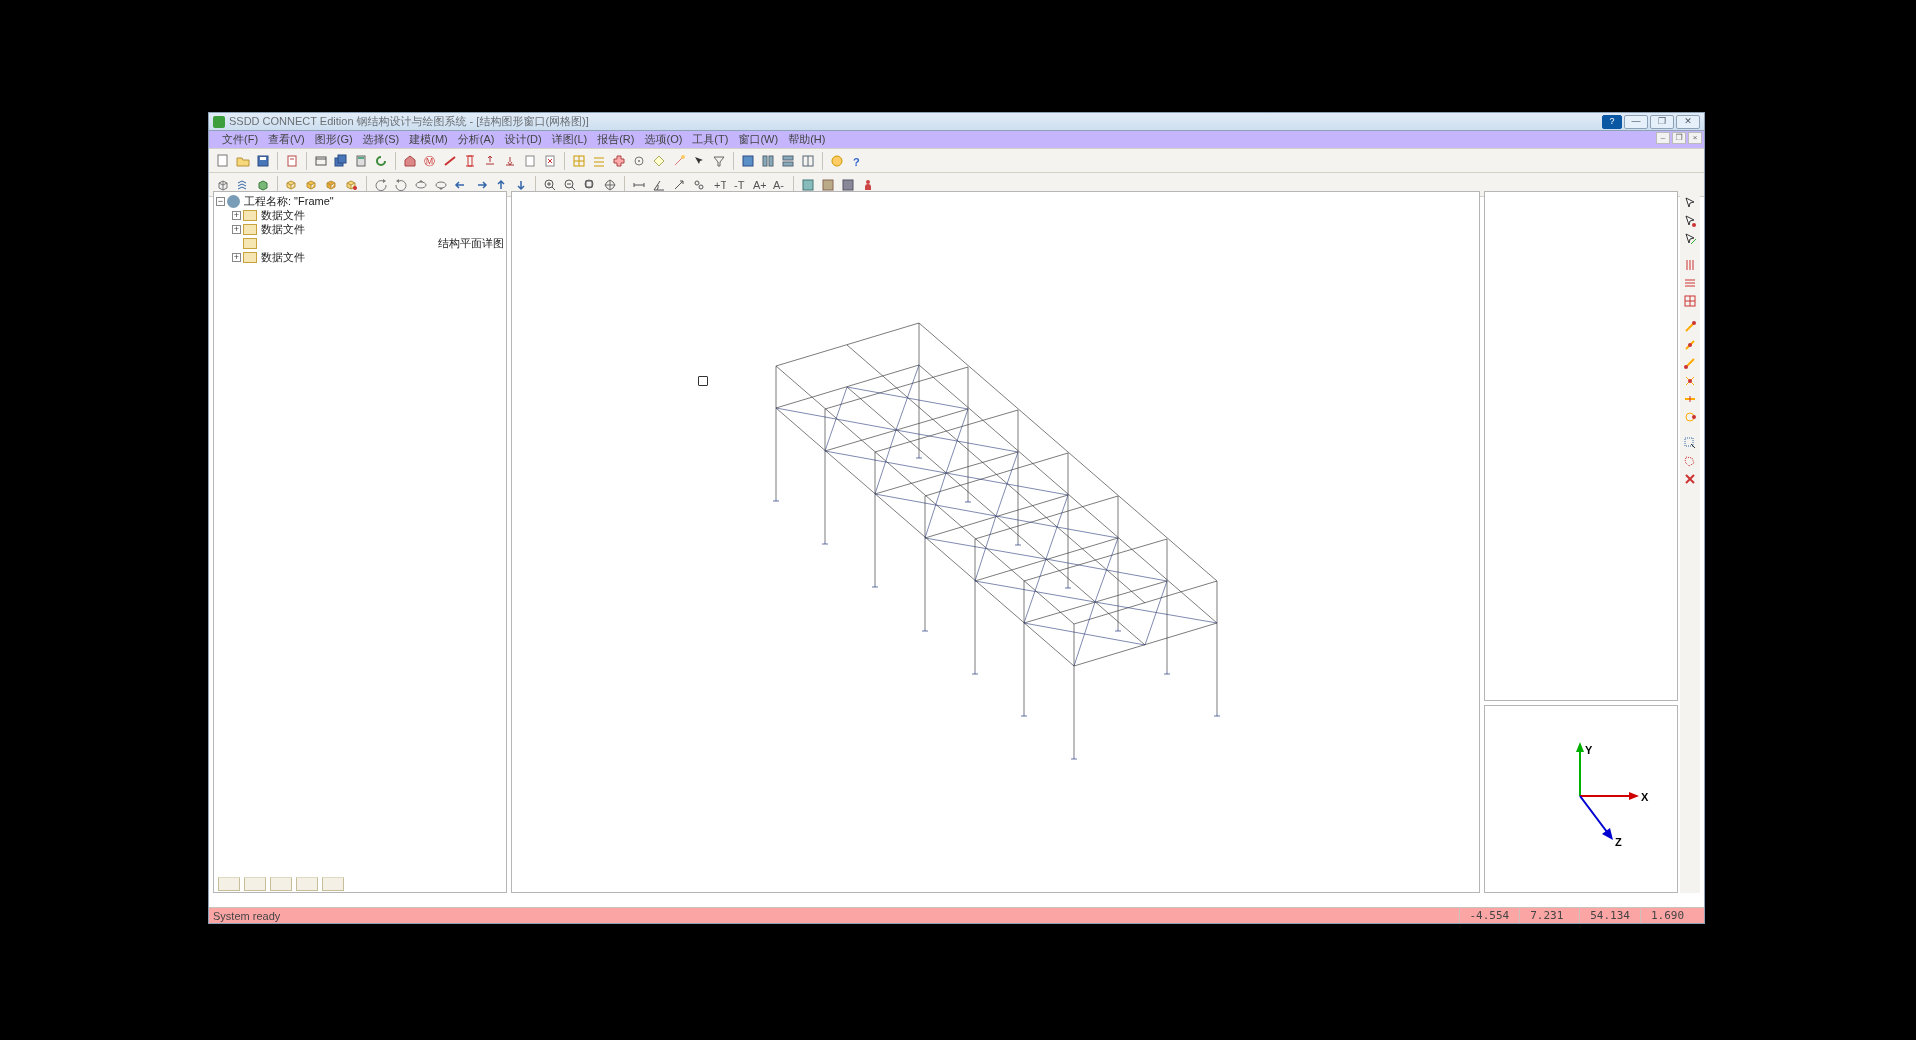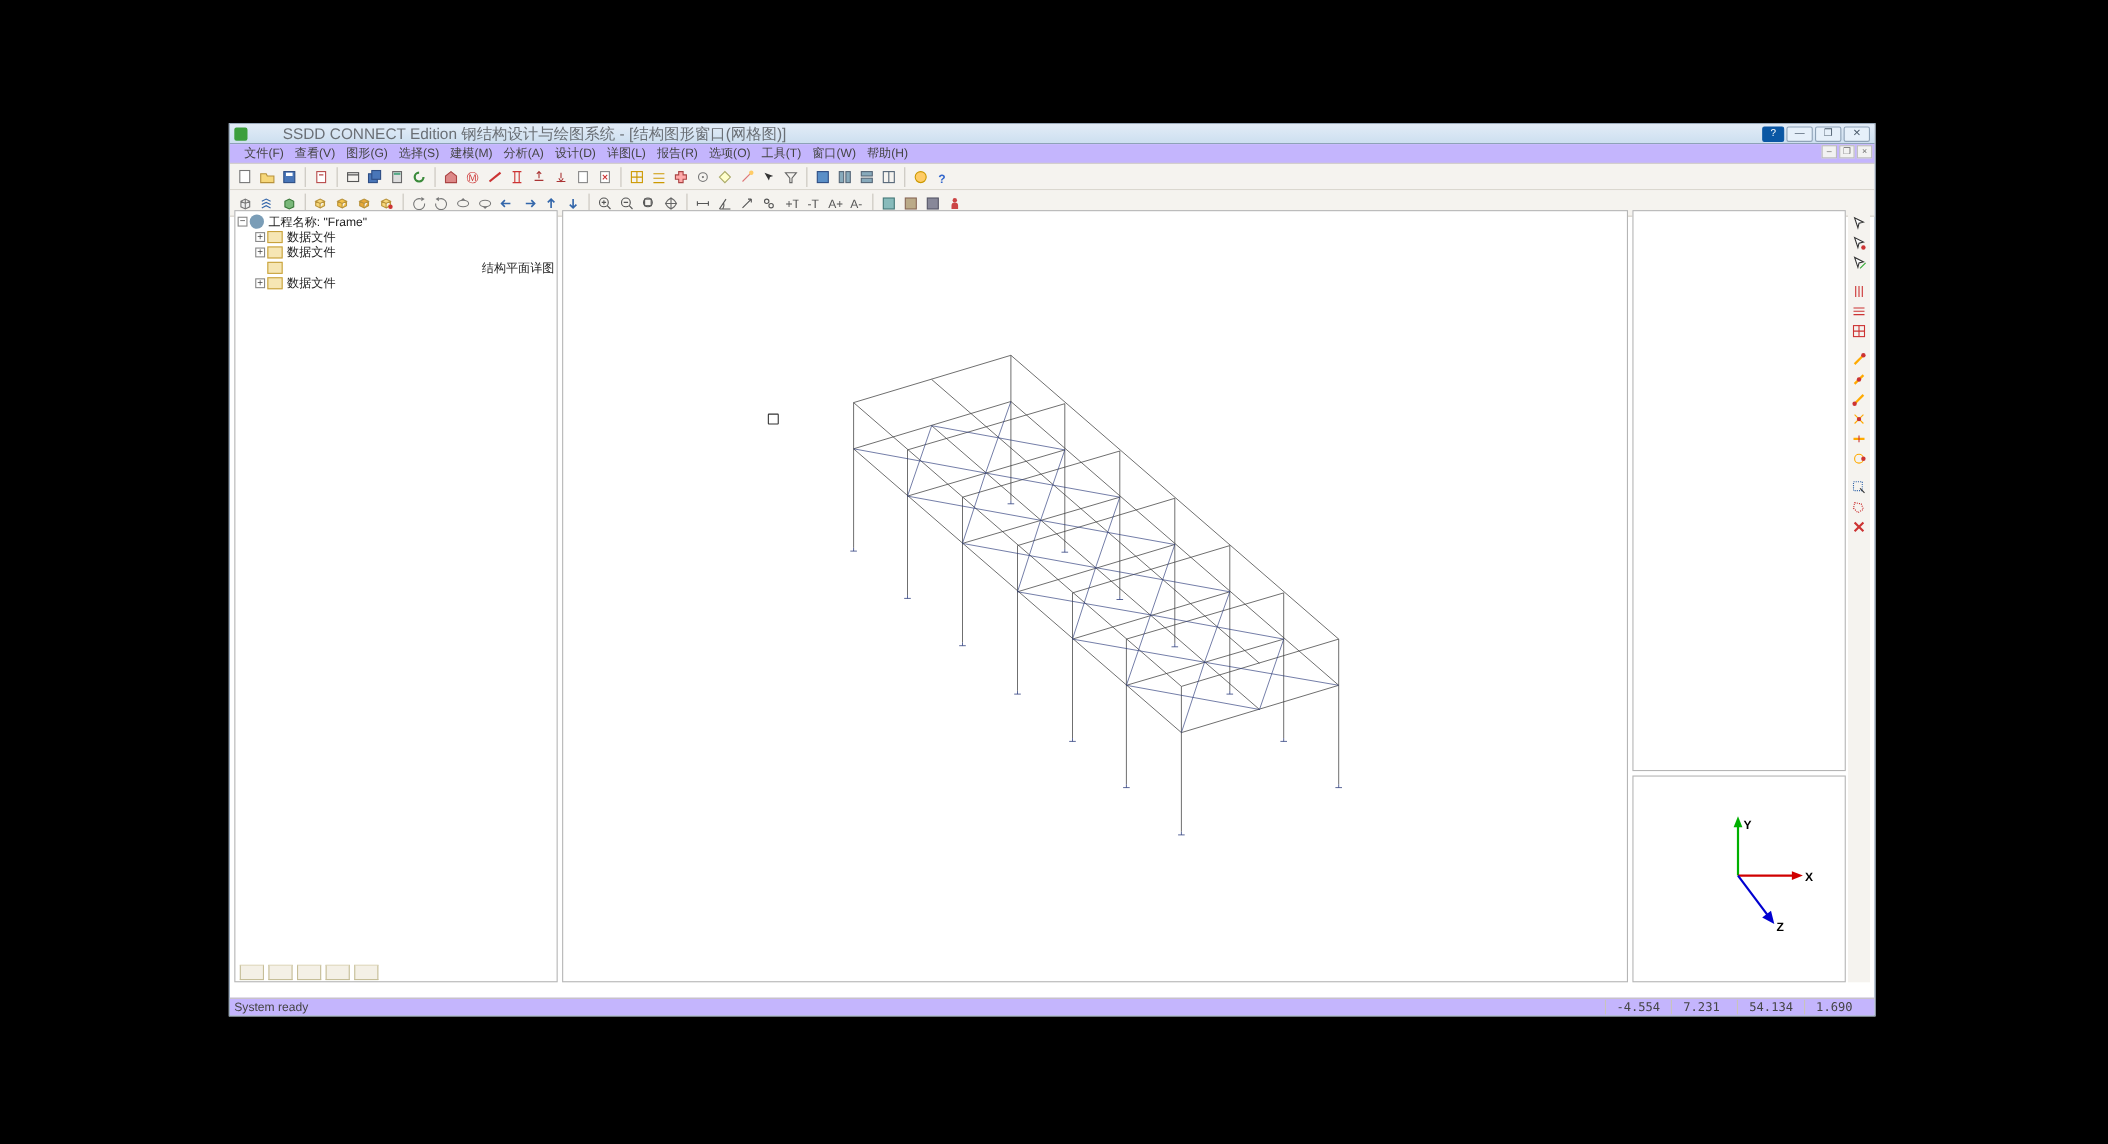--- a/index.html
+++ b/index.html
@@ -1,20 +1,20 @@
 <!DOCTYPE html>
 <html><head>
 <meta charset="utf-8">
 <style>
   * { box-sizing: border-box; margin: 0; padding: 0; font-family: "Microsoft YaHei", sans-serif; font-size: 11px; }
   body { width: 1916px; height: 1040px; background: #000; overflow: hidden; }
   .frame { position: absolute; left: 208px; top: 112px; width: 1497px; height: 812px; background: #fff; border: 1px solid #8ea2b7; }
   .titlebar { height: 18px; background: linear-gradient(#e2ecf7,#cddff0); display: flex; align-items: center; padding: 0 4px; border-bottom: 1px solid #8ea2b7; }
   .titlebar .icon { width: 12px; height: 12px; background: #3c9f3c; border-radius: 2px; margin-right: 4px; }
-  .titlebar .title { color: #6a6f75; font-size: 14px; flex: 1; margin-left: 28px; }
+  .titlebar .title { color: #6a6f75; font-size: 11px; flex: 1; }
   .titlebar .winbtns { display: flex; gap: 2px; }
   .winbtn { width: 24px; height: 14px; background: #e6f0fa; border: 1px solid #8ea2b7; border-radius: 2px; text-align: center; line-height: 11px; font-size: 9px; color: #4a5a6a; }
   .winbtn.help { width: 20px; background: #0a57a4; color: #fff; border-color: #0a57a4; }
   .winbtn.close { background: #e6f0fa; }
   .menubar { height: 18px; background: #c4b5fd; display: flex; align-items: center; padding-left: 8px; border-bottom: 1px solid #d4d0c8; position: relative; }
   .menubar .item { padding: 0 5px; color: #444; cursor: default; }
   .menubar .mdi { position: absolute; right: 2px; top: 1px; display: flex; gap: 2px; }
   .menubar .mdi div { width: 14px; height: 12px; border: 1px solid #bbb; background: #f2f2f2; font-size: 8px; text-align: center; line-height: 10px; color: #666; }
   .toolbar { height: 24px; background: #f5f3ef; display: flex; align-items: center; padding: 0 4px; border-bottom: 1px solid #d4d0c8; }
   .toolbar .btn { width: 18px; height: 18px; margin: 0 1px; border: 1px solid transparent; display:flex; align-items:center; justify-content:center; }
@@ -30,21 +30,21 @@
   .main { flex: 1; margin-left: 4px; display: flex; }
   .viewport { flex:1; background: #fff; border: 1px solid #b5b5b5; position: relative; }
   .rightstack { width: 194px; margin-left: 4px; display:flex; flex-direction:column; }
   .rightpanel { flex: 1; background: #fff; border: 1px solid #b5b5b5; }
   .rightpanel2 { height: 188px; margin-top: 4px; background: #fff; border: 1px solid #b5b5b5; position: relative; }
   .rtoolbar { width: 20px; margin-left: 2px; background: #f5f3ef; display: flex; flex-direction: column; align-items: center; padding-top: 4px; gap: 2px; }
   .rtoolbar .rbtn { width: 16px; height: 16px; display:flex; align-items:center; justify-content:center; }
   .rtoolbar .rsep { height: 6px; }
   .bottom-tabs { position: absolute; bottom: 0; left: 0; height: 16px; display: flex; gap: 4px; padding-left: 4px; align-items: center;}
   .bottom-tabs .tab { width: 22px; height: 14px; background: #f4f0e6; border: 1px solid #c6be98; border-top-color:#e0dac0;}
-  .status { position: absolute; left: 0; right: 0; bottom: 0; height: 16px; background: #c4b5fd; border-top: 1px solid #c8c4bc; display: flex; align-items: center; padding: 0 4px; }
+  .status { position: absolute; left: 0; right: 0; bottom: 0; height: 16px; background: #fca5a5; border-top: 1px solid #c8c4bc; display: flex; align-items: center; padding: 0 4px; }
   .status .msg { flex: 1; color: #444; }
   .status .cell { border-left: 1px solid #c8c4bc; padding: 0 10px; min-width: 60px; text-align: left; color: #444; font-family: monospace; }
   .cursor-cross { position: absolute; width: 10px; height: 10px; border: 1px solid #333; border-radius: 1px; }
   svg.tico { width:14px; height:14px; }
 </style>
 </head>
 <body>
 
 <div class="frame">
   <div class="titlebar">

